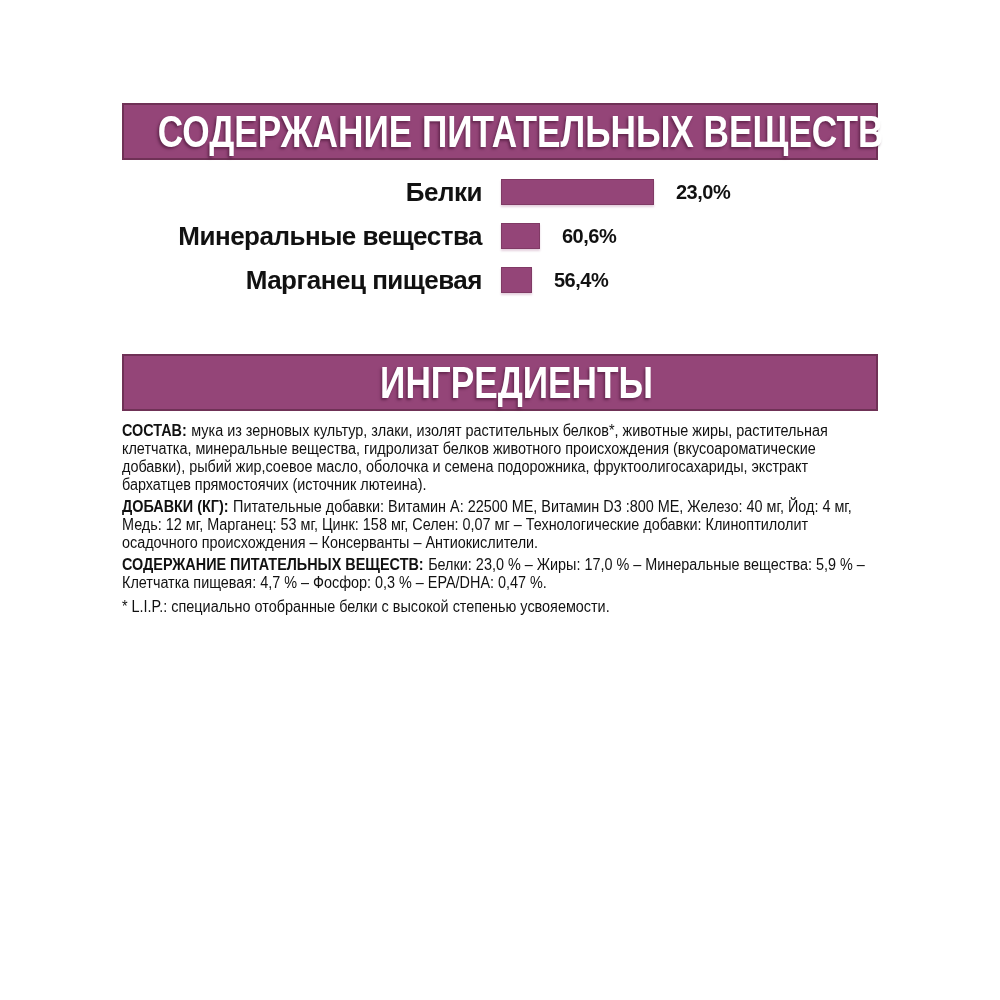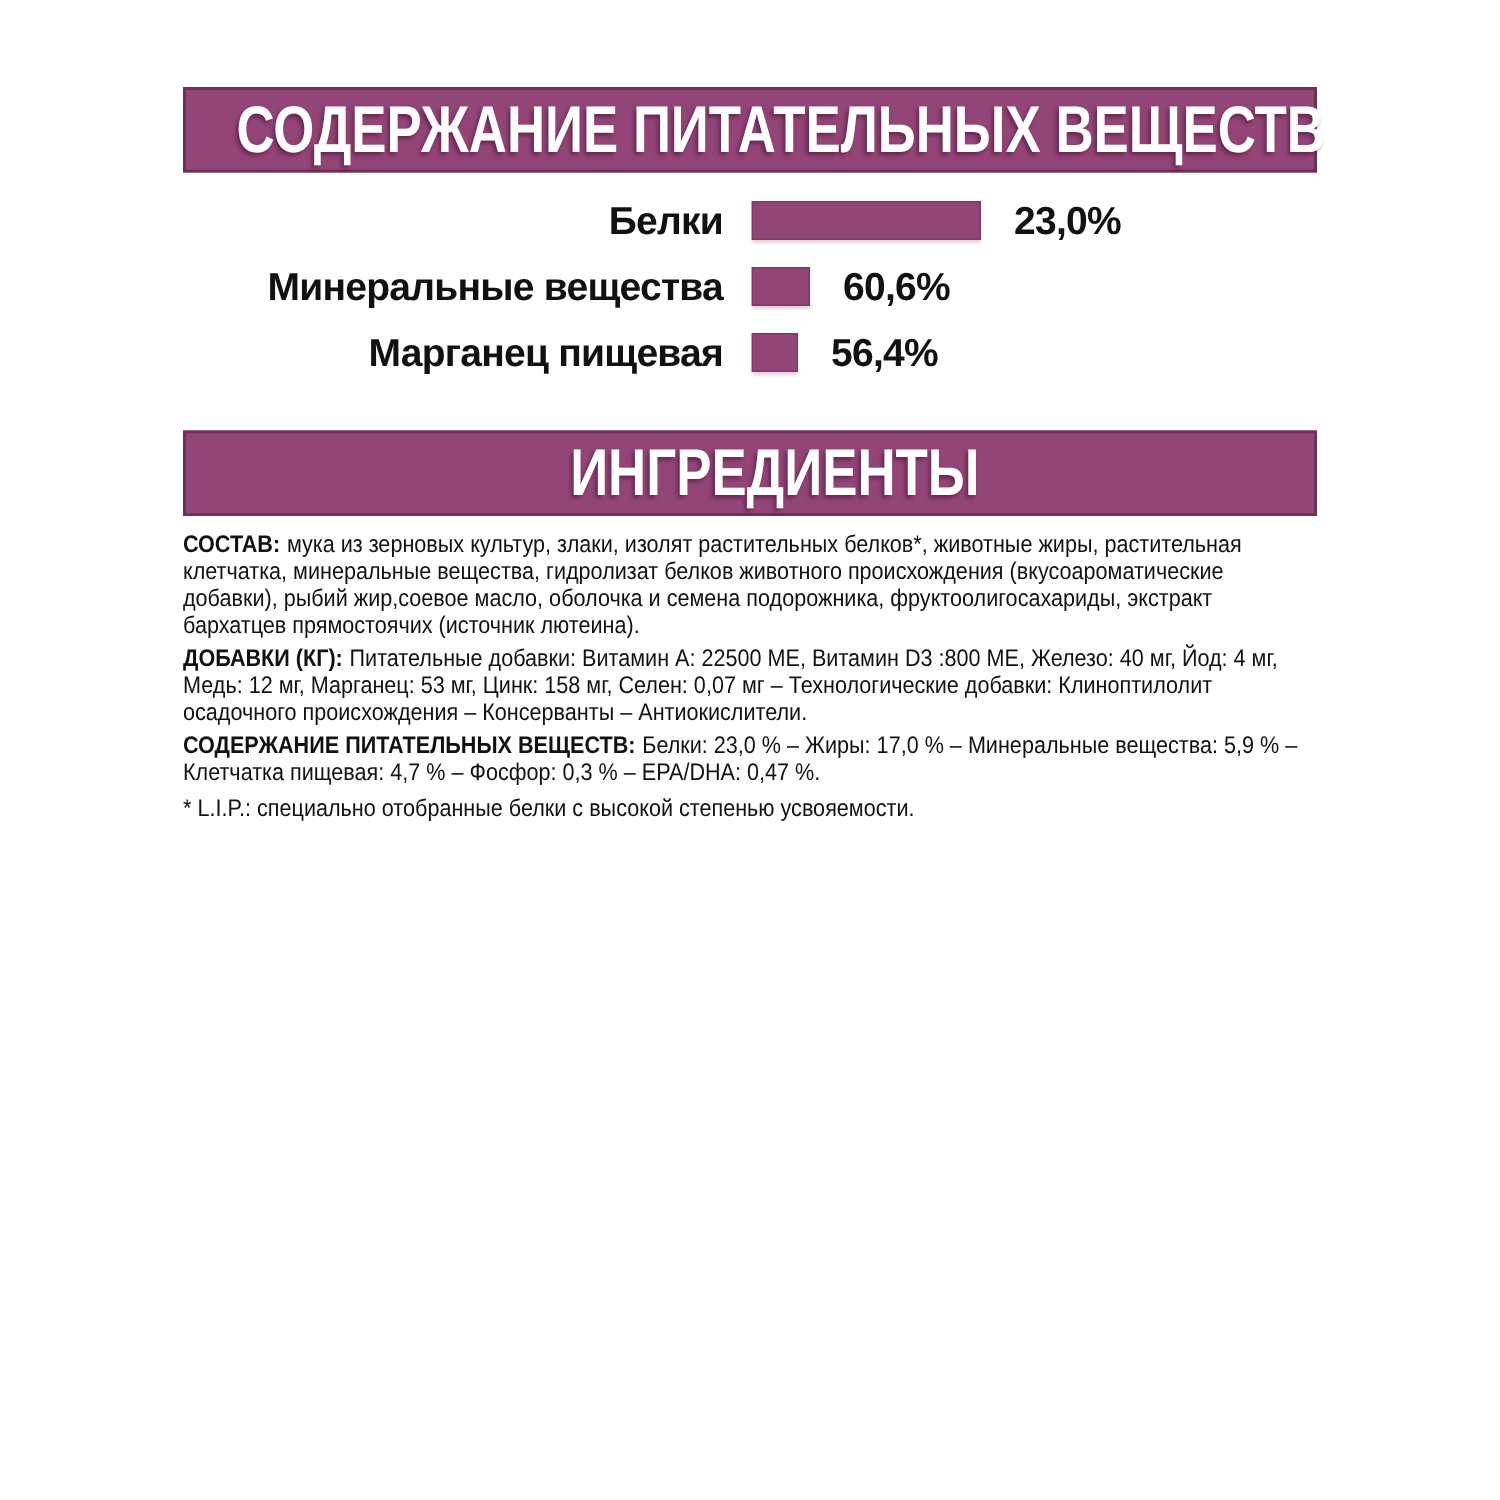--- a/index.html
+++ b/index.html
@@ -17,22 +17,22 @@
   .banner {
     margin-left: 122px;
     width: 756px;
     height: 57px;
     background: #944578;
     border: 2px solid #6f3156;
     display: flex;
     align-items: center;
     justify-content: center;
   }
-  .banner-1 { margin-top: 58px; padding-left: 41px; }
-  .banner-2 { margin-top: 39px; padding-left: 34px; }
+  .banner-1 { margin-top: 103px; padding-left: 41px; }
+  .banner-2 { margin-top: 61px; padding-left: 34px; }
   .banner-text {
     color: #ffffff;
     font-weight: bold;
     font-size: 44px;
     line-height: 1;
     white-space: nowrap;
     transform: scaleX(0.80);
     letter-spacing: 0;
     text-shadow: -2px 2px 3px rgba(60, 15, 45, 0.55);
   }
@@ -56,21 +56,21 @@
   }
   .chart-bar {
     height: 26px;
     margin-left: 19px;
     background: #944578;
     box-shadow: inset 0 0 0 1px rgba(111, 49, 86, 0.55), 0 2px 2px rgba(148, 69, 120, 0.25);
   }
   .chart-value {
     margin-left: 22px;
     font-weight: bold;
-    font-size: 26px;
+    font-size: 20px;
     letter-spacing: -0.5px;
     white-space: nowrap;
   }
 
   
   .textblock {
     margin: 11px 0 0 122px;
     width: 840px;
     transform: scaleX(0.9);
     transform-origin: left top;

